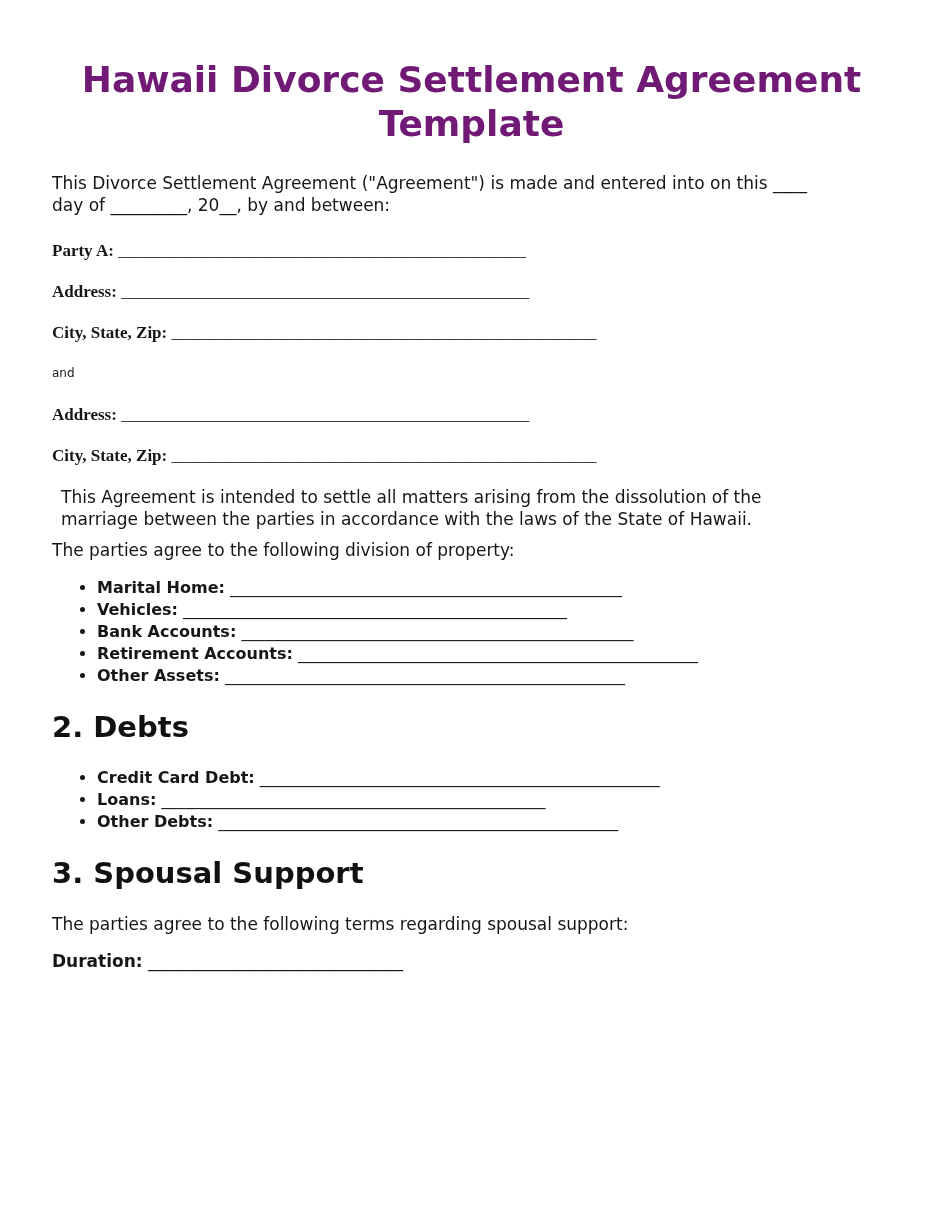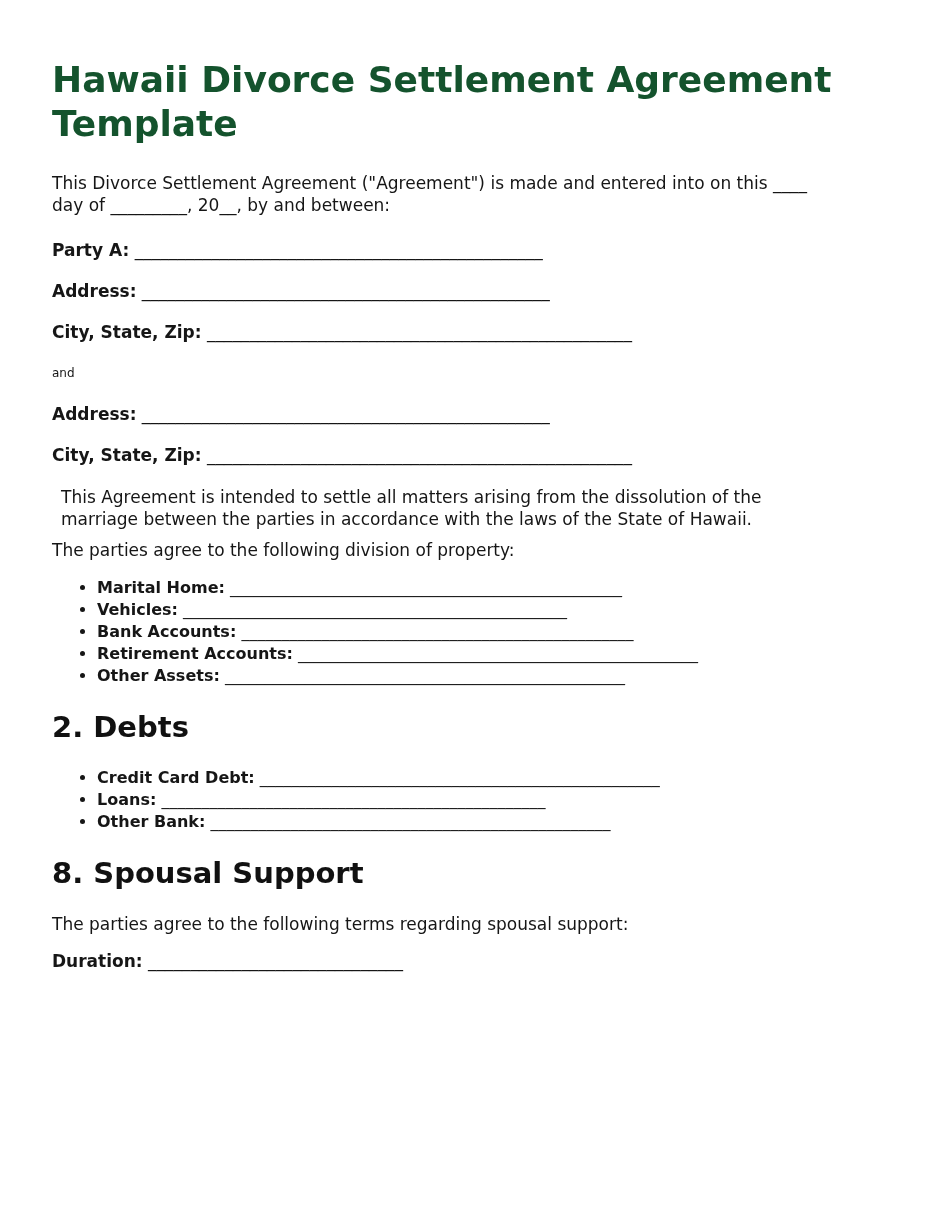--- a/index.html
+++ b/index.html
@@ -5,25 +5,25 @@
   html, body { margin: 0; padding: 0; background: #ffffff; }
   body {
     width: 943px; height: 1221px; overflow: hidden;
     font-family: "DejaVu Sans", sans-serif;
     color: #161616;
   }
   .page { padding: 58px 52px 0 52px; }
 
   h1 {
     font-size: 36px; line-height: 44px; font-weight: bold;
-    margin: 0 0 26px 0; color: #14532d;
+    margin: 0 0 26px 0; color: #701a75; text-align: center;
   }
   p { font-size: 17px; line-height: 22px; margin: 0; }
   .intro { margin: 4px 0 24px 0; }
-  .field { font-size: 17px; line-height: 21px; margin: 0 0 20px 0; white-space: nowrap; }
+  .field { font-size: 17px; line-height: 21px; margin: 0 0 20px 0; white-space: nowrap; font-family: Liberation Serif, serif; }
   .field b, li b, .support b { font-weight: bold; }
   .connector { font-size: 12px; line-height: 21px; margin: 0 0 20px 0; }
   .settle { margin: 9px; }
 
   h2 {
     font-size: 29px; line-height: 36px; font-weight: bold;
     margin: 22px 0 22px 0; color: #111111; white-space: nowrap;
   }
   .watermark {
     font-family: "Liberation Mono", "DejaVu Sans Mono", monospace;
@@ -68,23 +68,23 @@
     <li><b>Retirement Accounts:</b> <span class="blank">__________________________________________________</span></li>
     <li><b>Other Assets:</b> <span class="blank">__________________________________________________</span></li>
   </ul>
 
   <h2>2. Debts</h2>
 
 
   <ul>
     <li><b>Credit Card Debt:</b> <span class="blank">__________________________________________________</span></li>
     <li><b>Loans:</b> <span class="blank">________________________________________________</span></li>
-    <li><b>Other Bank:</b> <span class="blank">__________________________________________________</span></li>
+    <li><b>Other Debts:</b> <span class="blank">__________________________________________________</span></li>
   </ul>
 
-  <h2>8. Spousal Support</h2>
+  <h2>3. Spousal Support</h2>
 
   <p class="section-intro">The parties agree to the following terms regarding spousal support:</p>
 
 
   <p class="support"><b>Duration:</b> <span class="blank">______________________________</span></p>
 
 </div>
 
 </body></html>

